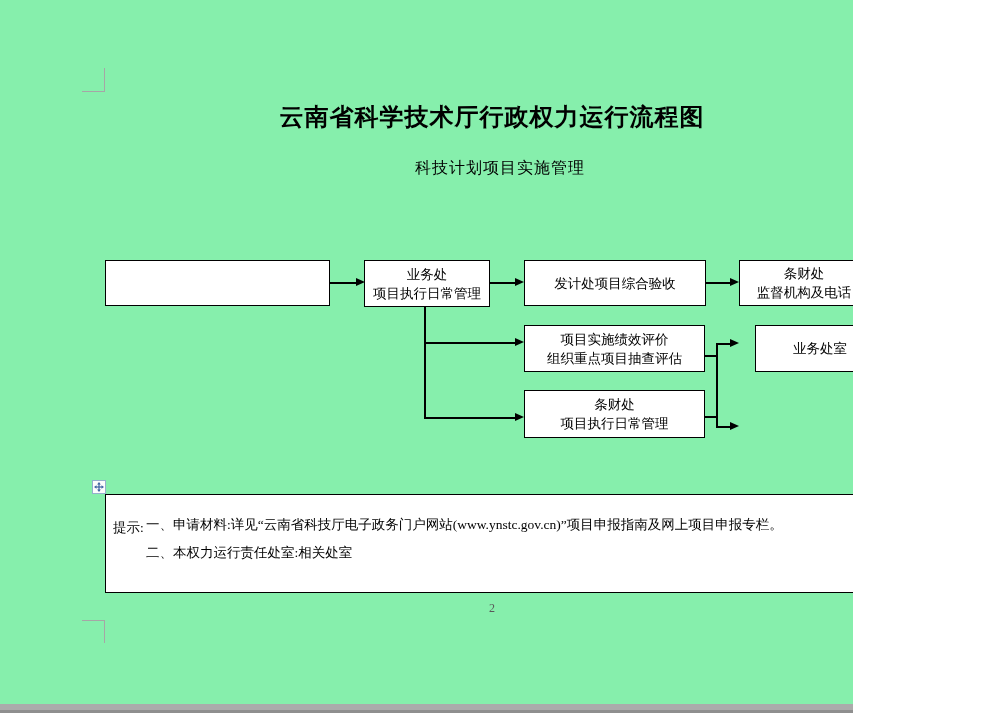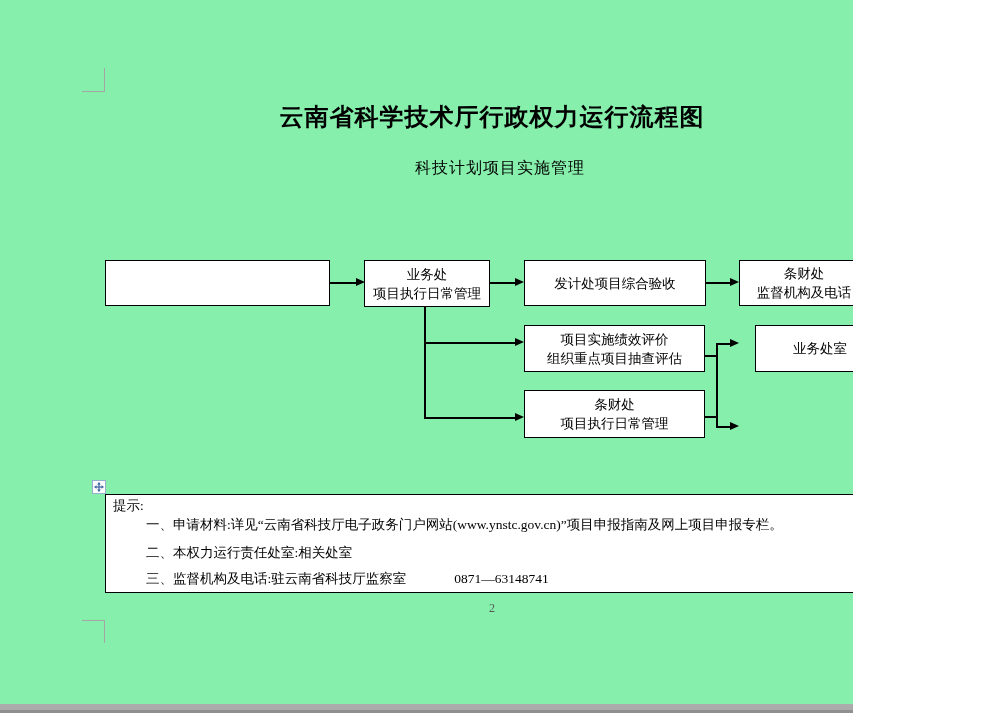--- a/index.html
+++ b/index.html
@@ -114,24 +114,23 @@
         <line x1="2.5" y1="6" x2="9.5" y2="6" stroke-width="1.4"></line>
         <polygon points="6,0 3.8,3 8.2,3" stroke="none"></polygon>
         <polygon points="6,12 3.8,9 8.2,9" stroke="none"></polygon>
         <polygon points="0,6 3,3.8 3,8.2" stroke="none"></polygon>
         <polygon points="12,6 9,3.8 9,8.2" stroke="none"></polygon>
       </g>
     </svg>
   </div>
 
   <div class="notes"></div>
-  <div class="ntext" style="left:113px;top:497px">提示:</div>
+  <div class="ntext" style="left:113px;top:519px">提示:</div>
   <div class="ntext" style="left:146px;top:544px"><span>二、</span><span class="sq">本权力</span><span>运行责任处室:相关处室</span></div>
   <div class="ntext" style="left:146px;top:516px">一、申请材料:详见“云南省科技厅电子政务门户网站(www.ynstc.gov.cn)”项目申报指南及网上项目申报专栏。</div>
-  <div class="ntext" style="left:146px;top:570px"><span>三、监督机构及电话:驻云南省科技厅监察室</span><span style="margin-left:48px">0871—63148741</span></div>
 
   <div class="resize-handle"></div>
 
   <div class="pagenum">2</div>
 
   <div class="strip1"></div>
   <div class="strip2"></div>
 
 </div>
 

